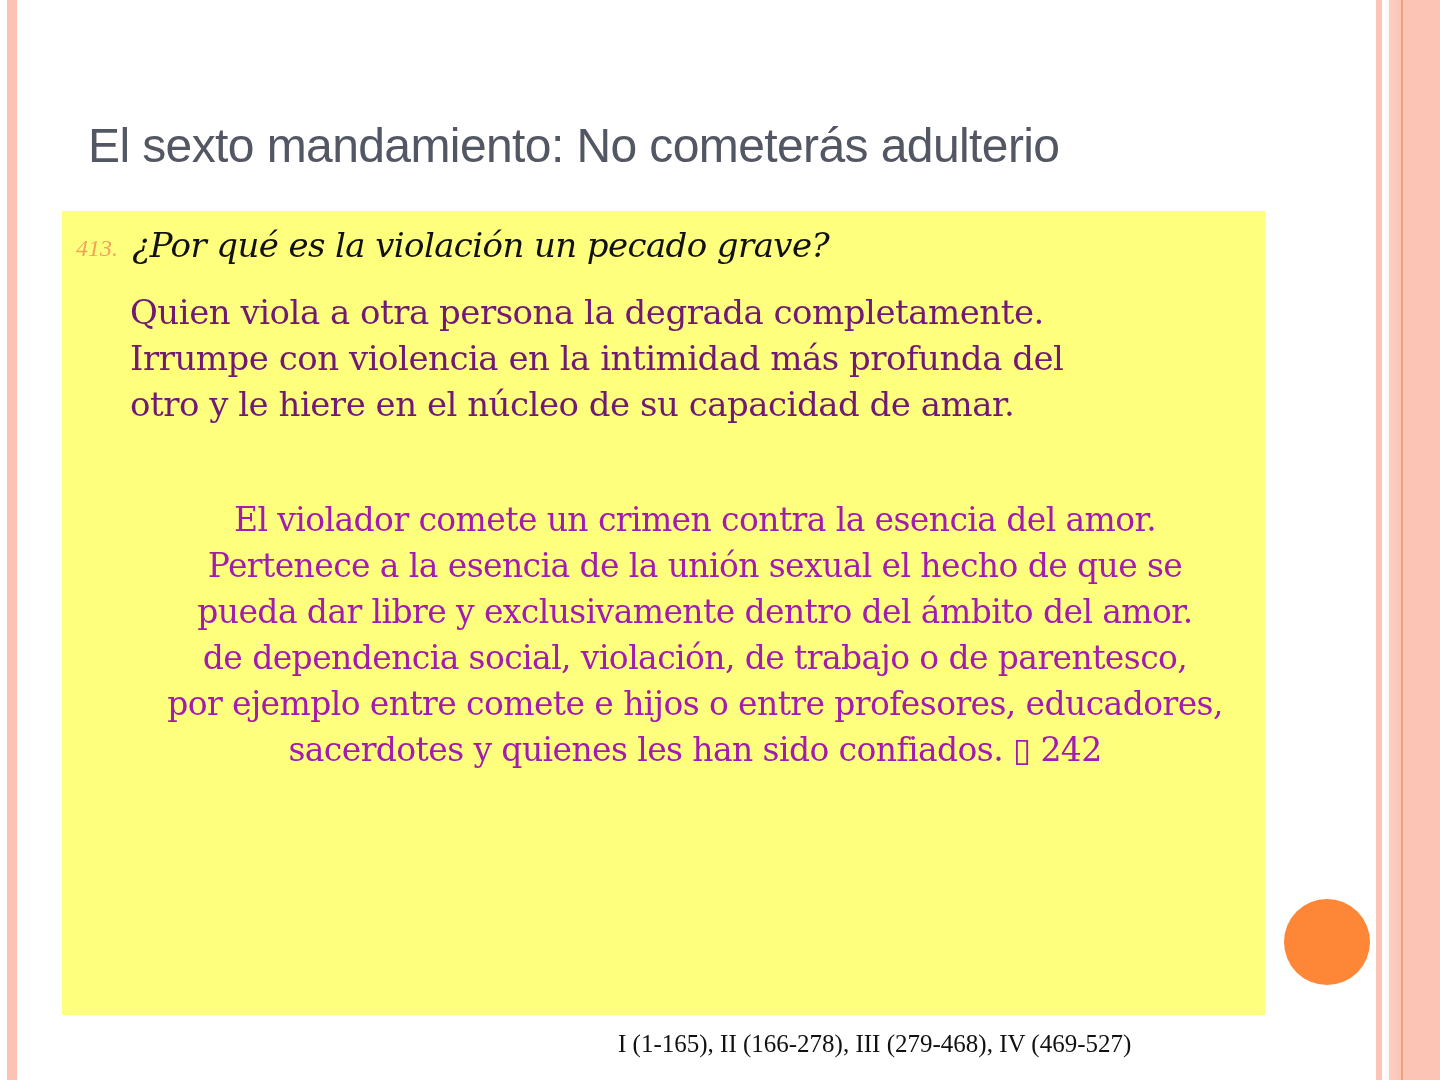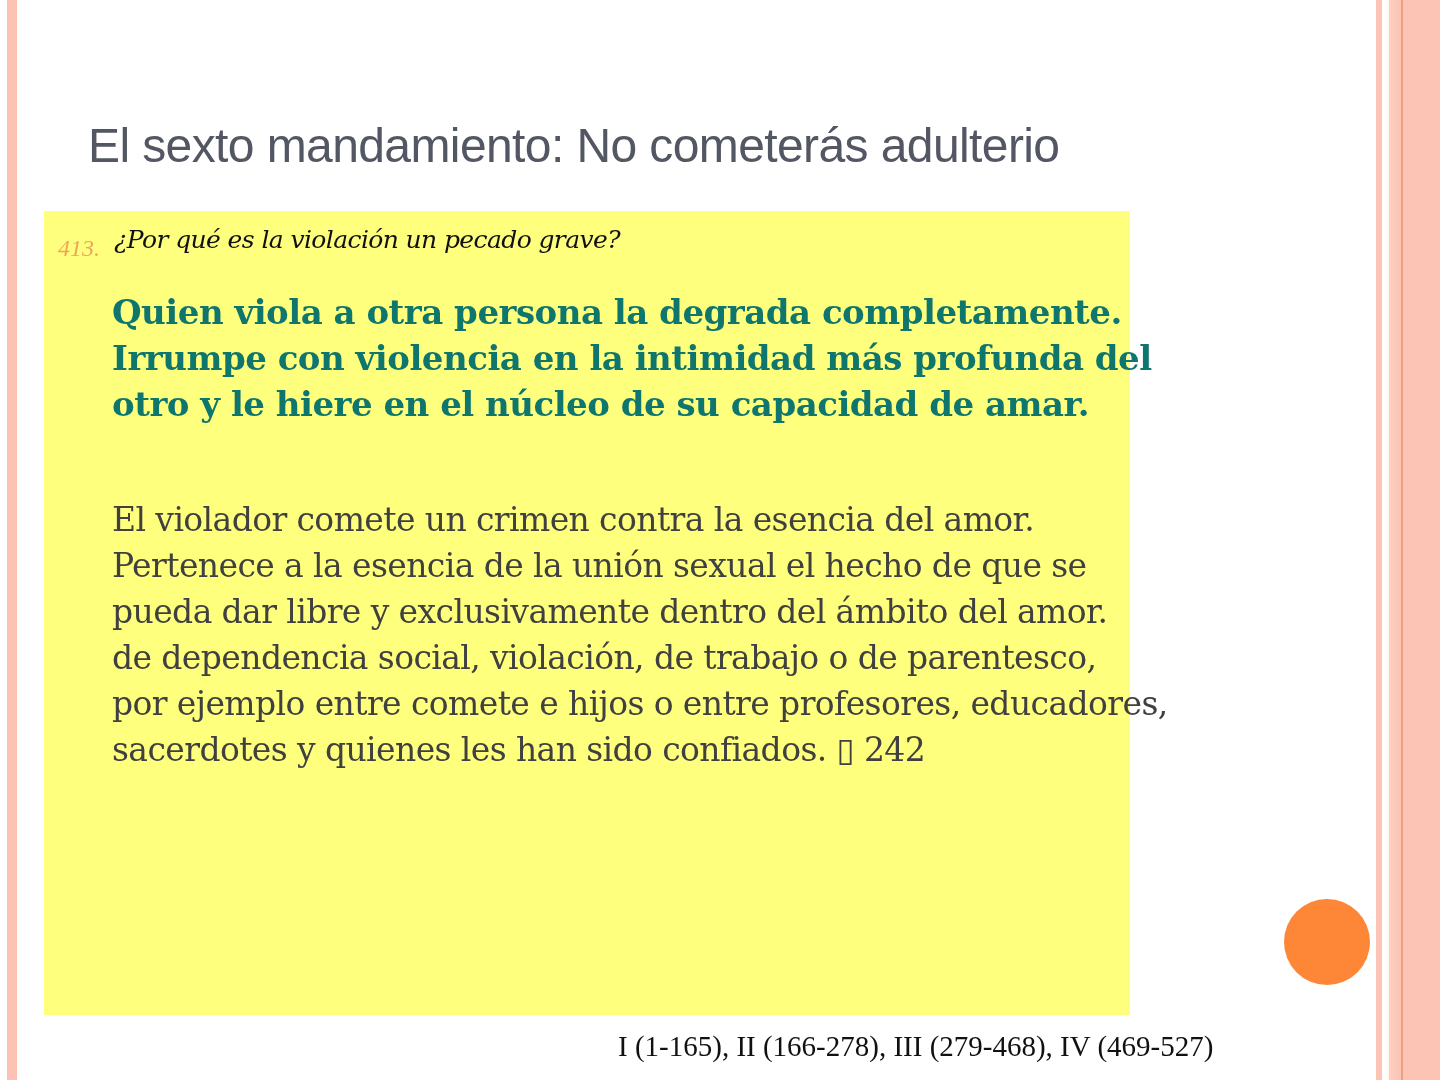--- a/index.html
+++ b/index.html
@@ -40,85 +40,86 @@
       left: 88px;
       top: 118px;
       font-size: 48px;
       color: #535763;
       font-family: Liberation Sans, sans-serif;
       letter-spacing: -0.6px;
       white-space: nowrap;
     }
     .content-box {
       position: absolute;
-      left: 44px;
+      left: 62px;
       top: 211px;
-      width: 1086px;
+      width: 1203px;
       height: 804px;
       background: #ffff7e;
     }
     .q-number {
       position: absolute;
       left: 14px;
       top: 24px;
       font-size: 24px;
       font-style: italic;
       color: #f0a45a;
       font-family: "Liberation Serif", serif;
     }
     .q-text {
       position: absolute;
       left: 70px;
       top: 14px;
-      font-size: 25px;
+      font-size: 34px;
       font-style: italic;
       color: #111111;
       font-family: "DejaVu Serif", "Liberation Serif", serif;
       letter-spacing: -0.6px;
       white-space: nowrap;
     }
     .answer {
       position: absolute;
       left: 68px;
       top: 78px;
       width: 1130px;
       font-size: 34px;
       line-height: 46px;
-      font-weight: bold;
-      color: #0f766e;
+      font-weight: normal;
+      color: #701a75;
       letter-spacing: -0.5px;
     }
     .answer .line, .explanation .line {
       display: block;
       white-space: nowrap;
     }
     .explanation {
       position: absolute;
       left: 68px;
       top: 286px;
       width: 1130px;
       font-size: 33px;
       line-height: 46px;
-      color: #404040;
+      color: #a21caf;
       letter-spacing: -0.6px;
+      text-align: center;
     }
     .orange-dot {
       position: absolute;
       left: 1284px;
       top: 899px;
       width: 86px;
       height: 86px;
       border-radius: 50%;
       background: #fd8737;
     }
     .footer-ref {
       position: absolute;
       left: 618px;
       top: 1030px;
-      font-size: 29px;
+      font-size: 25px;
       color: #111111;
       font-family: "Liberation Serif", serif;
       white-space: nowrap;
     }
   </style>
 </head>
 <body>
 
 <div class="left-stripe"></div>
 <div class="right-stripes"></div>

